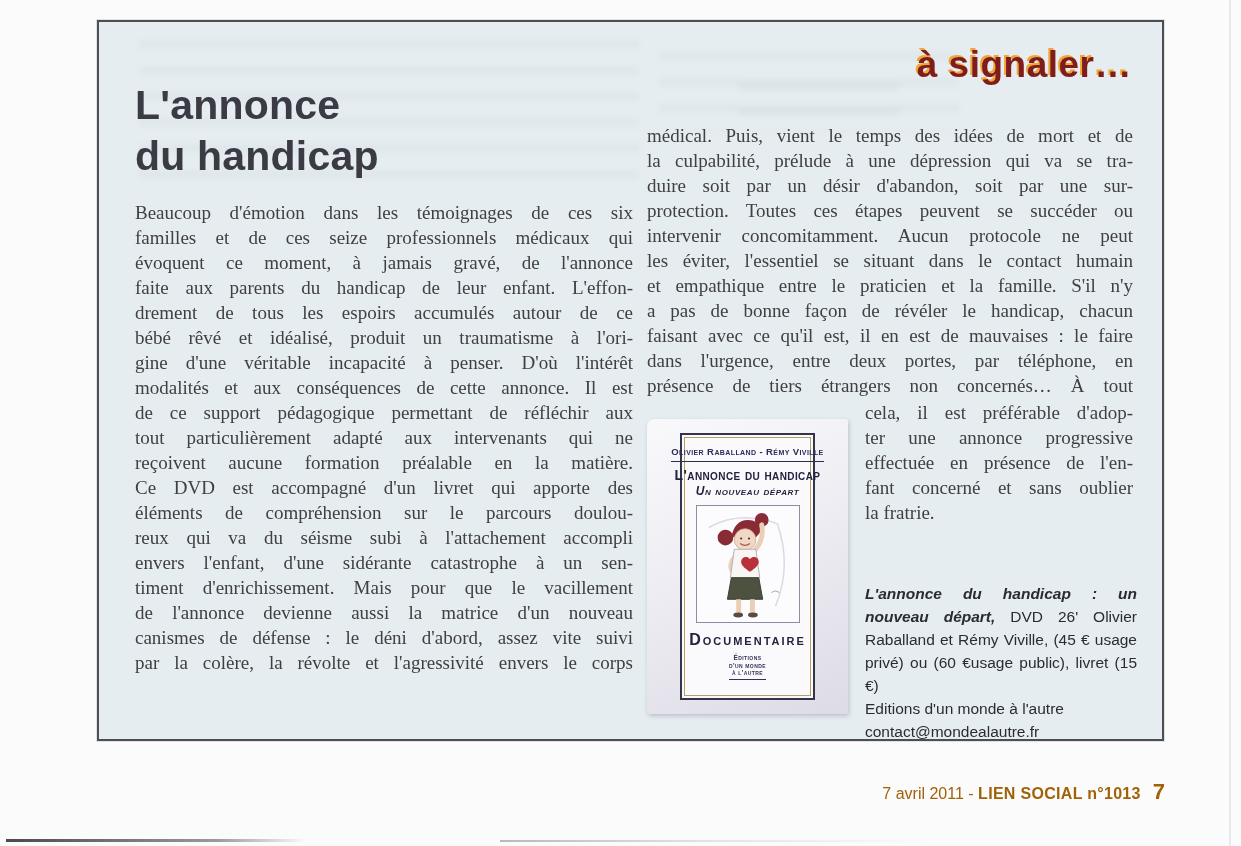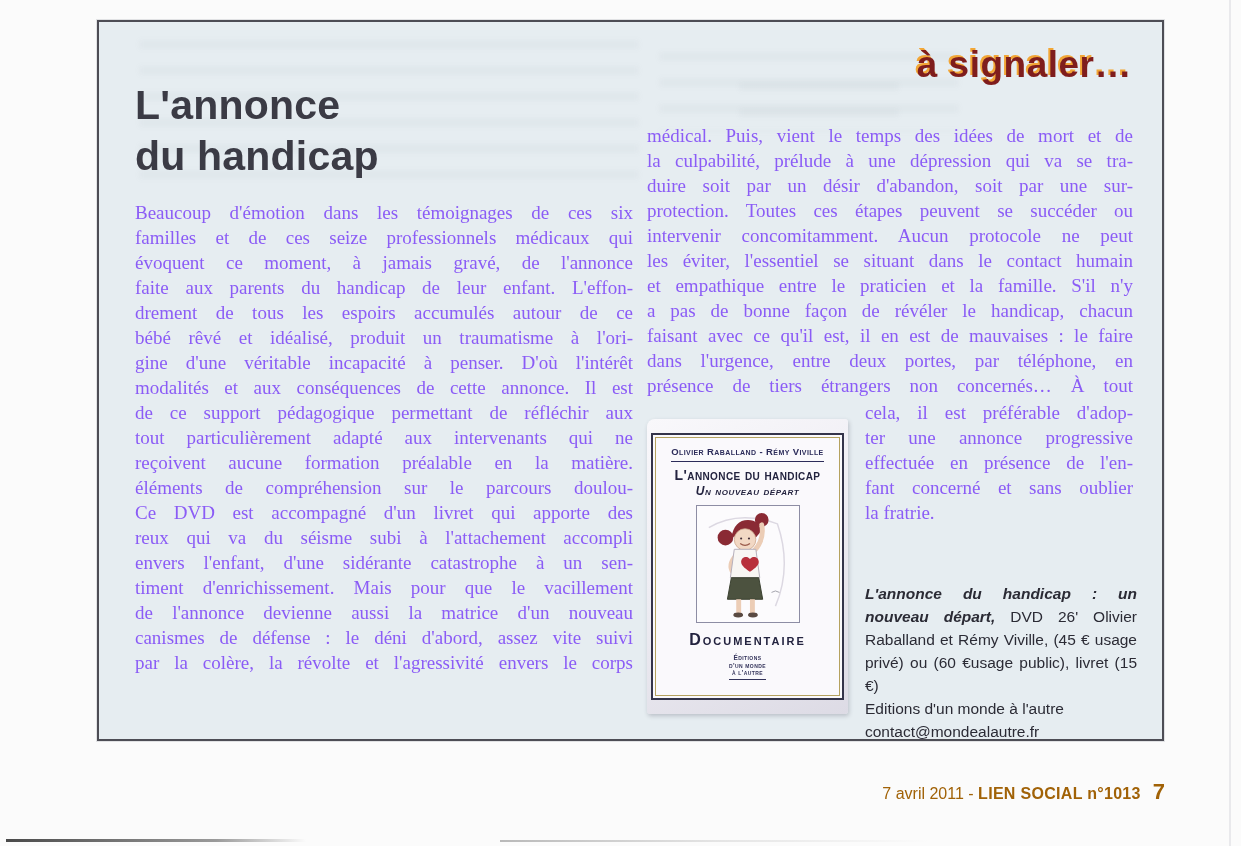--- a/index.html
+++ b/index.html
@@ -33,37 +33,37 @@
   
   .title{
     position:absolute;left:36px;top:58px;
     font-size:41px;line-height:51px;font-weight:600;
     color:#3b3b45;letter-spacing:.2px;
   }
   
   .textcol{
     position:absolute;
     font-family:"Liberation Serif","DejaVu Serif",serif;
-    font-size:19px;line-height:25px;color:#8b5cf6;
+    font-size:19px;line-height:25px;color:#404040;
   }
   .textcol > div{text-align:justify;text-align-last:justify;white-space:nowrap;}
   .col-left{left:36px;top:178px;width:498px;}
   .col-right{left:548px;top:101px;width:486px;}
   .col-right-narrow{left:766px;top:378px;width:268px;}
   .col-right-narrow > div:last-child{text-align-last:left;}
   
   .dvd-photo{
     position:absolute;left:548px;top:397px;width:201px;height:295px;
     background:linear-gradient(155deg,#f9f8fb 0%,#eeedf3 45%,#dddbe5 100%);
     border-radius:8px 3px 3px 3px;
     box-shadow:1px 2px 4px rgba(60,60,80,.25);
     display:flex;align-items:center;justify-content:center;
   }
   .dvd-cover{
-    width:193px;height:267px;background:#faf9fc;
+    width:135px;height:267px;background:#faf9fc;
     border:2px solid #34344a;padding:2px;box-sizing:border-box;
   }
   .dvd-inner{
     width:100%;height:100%;box-sizing:border-box;
     border:1px solid #b5a25f;
     display:flex;flex-direction:column;align-items:center;
     padding:8px 6px 6px 6px;
   }
   .dvd-authors{
     font-size:9.5px;font-weight:bold;font-variant:small-caps;
@@ -140,22 +140,22 @@
       <div>familles et de ces seize professionnels médicaux qui</div>
       <div>évoquent ce moment, à jamais gravé, de l'annonce</div>
       <div>faite aux parents du handicap de leur enfant. L'effon-</div>
       <div>drement de tous les espoirs accumulés autour de ce</div>
       <div>bébé rêvé et idéalisé, produit un traumatisme à l'ori-</div>
       <div>gine d'une véritable incapacité à penser. D'où l'intérêt</div>
       <div>modalités et aux conséquences de cette annonce. Il est</div>
       <div>de ce support pédagogique permettant de réfléchir aux</div>
       <div>tout particulièrement adapté aux intervenants qui ne</div>
       <div>reçoivent aucune formation préalable en la matière.</div>
+      <div>Ce DVD est accompagné d'un livret qui apporte des</div>
       <div>éléments de compréhension sur le parcours doulou-</div>
-      <div>Ce DVD est accompagné d'un livret qui apporte des</div>
       <div>reux qui va du séisme subi à l'attachement accompli</div>
       <div>envers l'enfant, d'une sidérante catastrophe à un sen-</div>
       <div>timent d'enrichissement. Mais pour que le vacillement</div>
       <div>de l'annonce devienne aussi la matrice d'un nouveau</div>
       <div>canismes de défense : le déni d'abord, assez vite suivi</div>
       <div>par la colère, la révolte et l'agressivité envers le corps</div>
     </div>
 
   <div class="textcol col-right">
       <div>médical. Puis, vient le temps des idées de mort et de</div>

